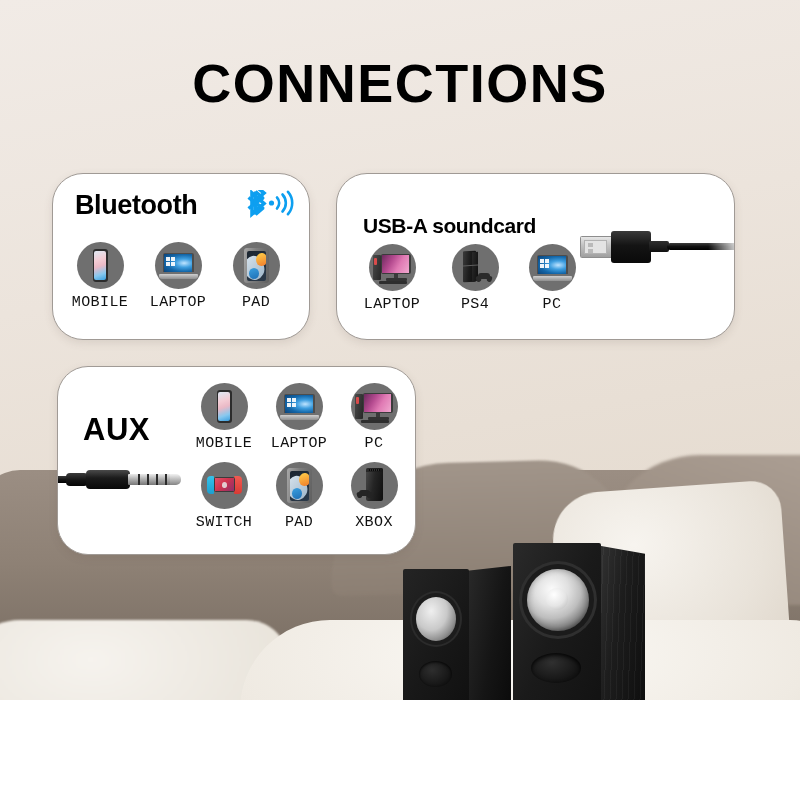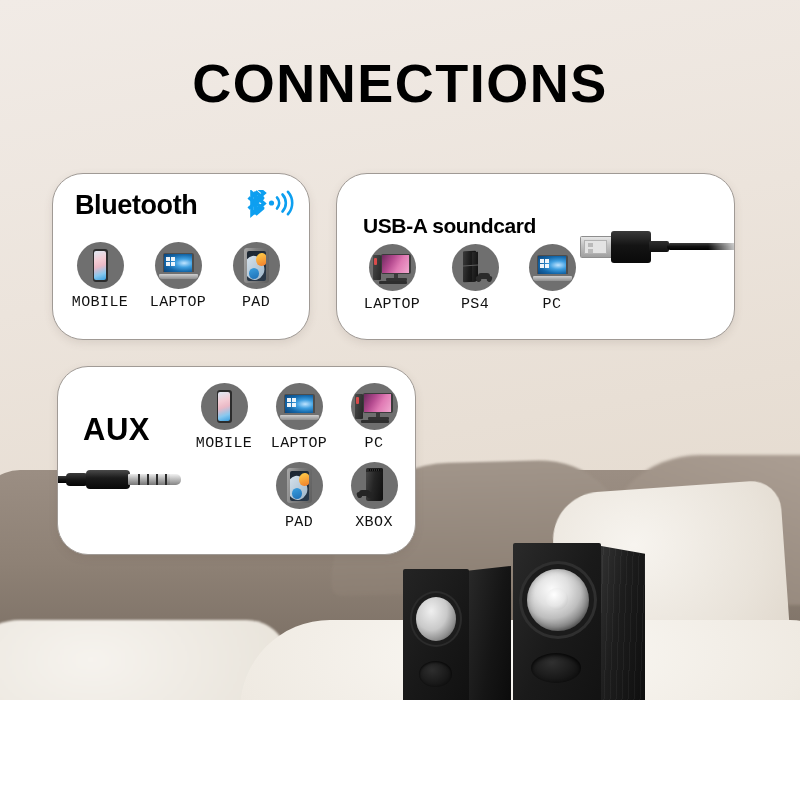--- a/index.html
+++ b/index.html
@@ -638,20 +638,31 @@
           <div class="pc-mon"></div>
             <div class="pc-scr"></div>
           <div class="pc-neck"></div>
             <div class="pc-stand"></div>
             <div class="pc-kb"></div>
         </div>
       </div>
       <div class="cap">PC</div>
     </div>
 
+    <div class="chip" style="left:137px; top:95px">
+      <div class="disc">
+        <div class="dev">
+          <div class="sw-jl"></div>
+            <div class="sw-jr"></div>
+          <div class="sw-scr"></div>
+            <div class="sw-ic"></div>
+        </div>
+      </div>
+      <div class="cap">SWITCH</div>
+    </div>
 
     <div class="chip" style="left:212px; top:95px">
       <div class="disc">
         <div class="dev">
           <div class="pd-body"></div>
           <div class="pd-scr">
               <div class="pd-blob1"></div>
               <div class="pd-blob2"></div>
               <div class="pd-blob3"></div>
             </div>

